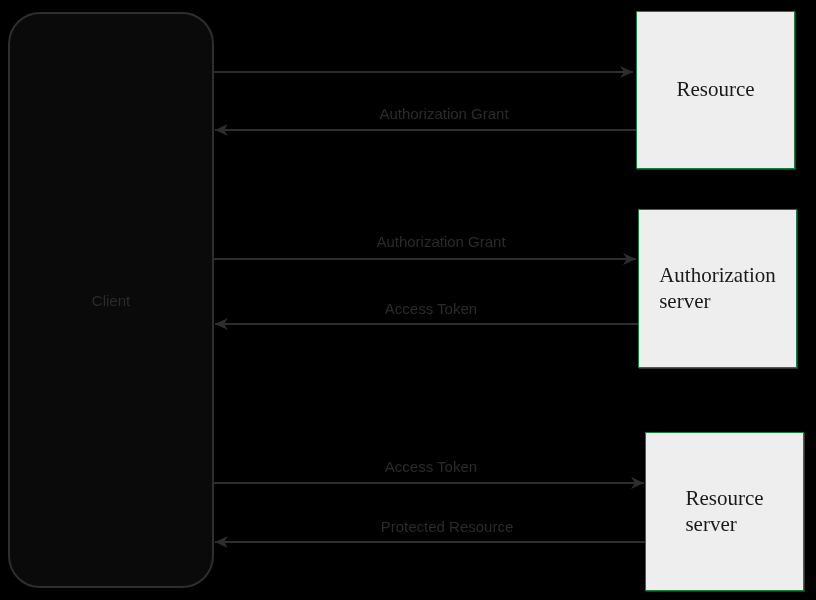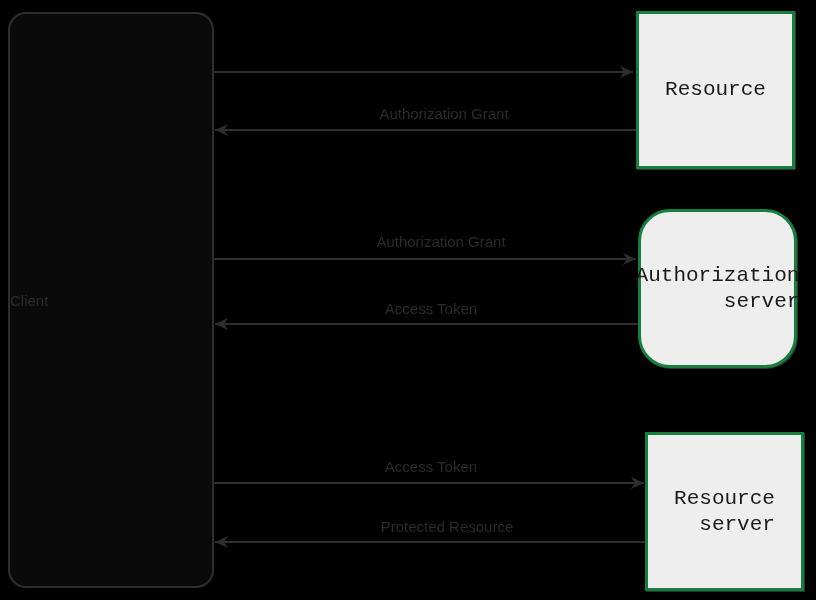--- a/index.html
+++ b/index.html
@@ -20,40 +20,41 @@
     position: absolute;
     left: 0;
     top: 0;
     width: 816px;
     height: 600px;
   }
   .node-box {
     position: absolute;
     box-sizing: border-box;
     background: #eeeeee;
-    border: 3px solid #15803d;
+    border: 1px solid #15803d;
     display: flex;
     align-items: center;
     justify-content: center;
-    text-align: right;
+    text-align: left;
     color: #1a1a1a;
     font-size: 21px;
     line-height: 1.22;
-    font-family: Liberation Mono, monospace;
+    font-family: Liberation Serif, serif;
     box-shadow: 1px 1px 0 rgba(90,90,90,0.55);
   }
   .node-box span { display: block; padding: 0 6px; }
   .client-box {
     position: absolute;
     box-sizing: border-box;
     background: #0a0a0a;
     border: 2px solid #2e2e2e;
-    border-radius: 18px;
+    border-radius: 32px;
     display: flex;
     align-items: center;
+    justify-content: center;
     color: #2b2b2b;
     font-size: 15px;
     font-family: "Liberation Sans", "DejaVu Sans", sans-serif;
   }
   .edge-label {
     position: absolute;
     color: #2b2b2b;
     font-size: 15px;
     white-space: nowrap;
     font-family: "Liberation Sans", "DejaVu Sans", sans-serif;
@@ -87,21 +88,21 @@
   <div class="client-box" style="left: 8px; top: 12px; width: 206px; height: 576px;">
     <span>Client</span>
   </div>
 
   <div class="node-box" style="left: 636px; top: 11px; width: 159px; height: 158px;">
     <span>
       <span style="display: block;">Resource</span>
     </span>
   </div>
 
-  <div class="node-box" style="left: 638px; top: 209px; width: 159px; height: 159px; border-radius: 32px;">
+  <div class="node-box" style="left: 638px; top: 209px; width: 159px; height: 159px;">
     <span>
       <span style="display: block;">Authorization</span>
       <span style="display: block;">server</span>
     </span>
   </div>
 
   <div class="node-box" style="left: 645px; top: 432px; width: 159px; height: 159px;">
     <span>
       <span style="display: block;">Resource</span>
       <span style="display: block;">server</span>

